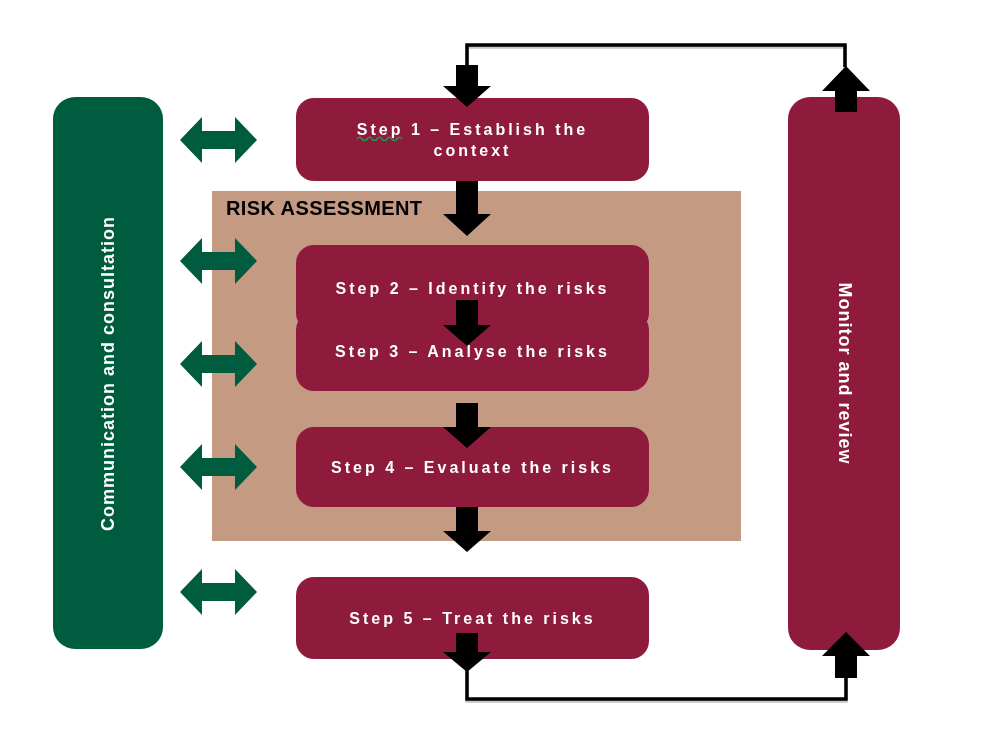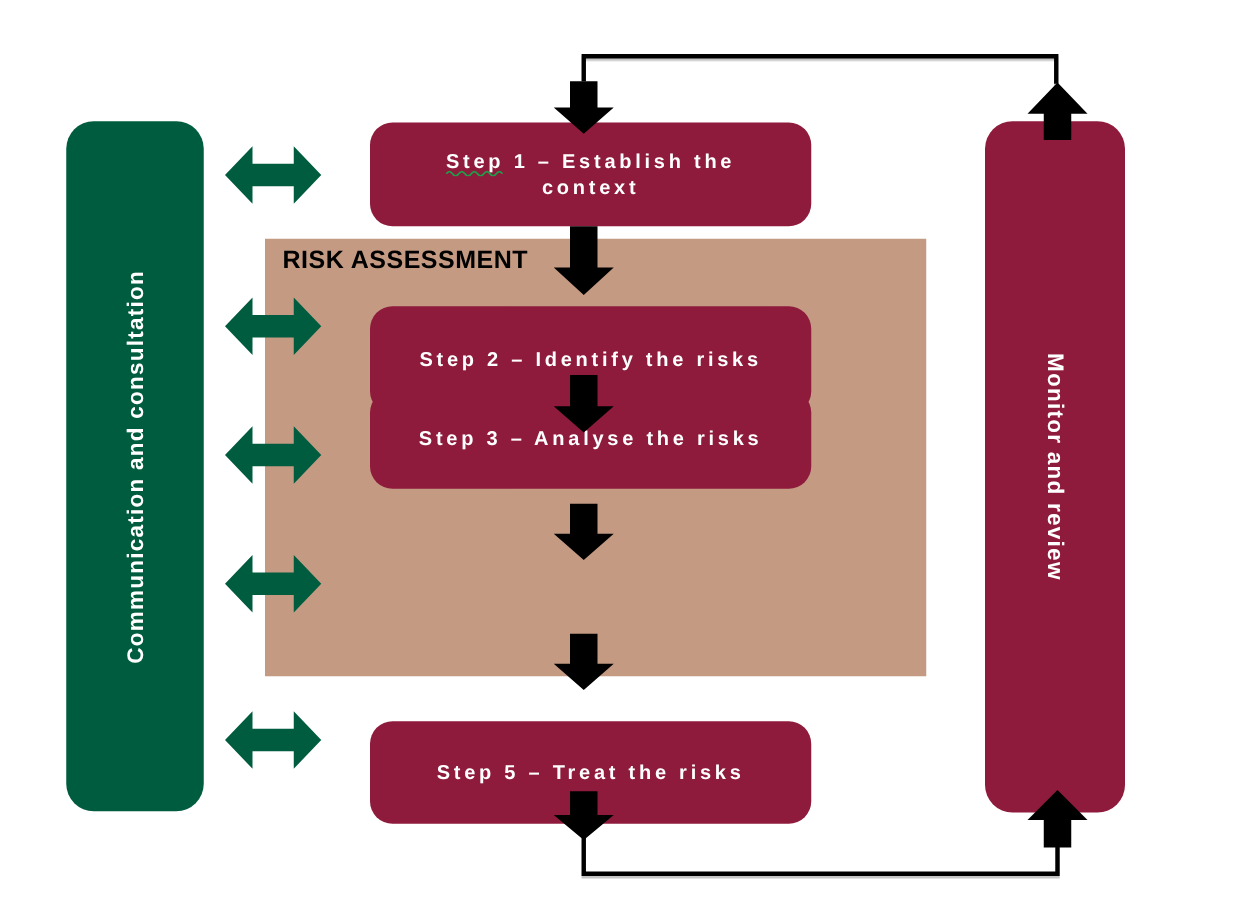--- a/index.html
+++ b/index.html
@@ -100,20 +100,23 @@
     <svg class="squiggle" viewBox="0 0 50 6">
       <path d="M1 4 Q3.5 0.5 6 4 T11 4 T16 4 T21 4 T26 4 T31 4 T36 4 T41 4 T46 4" fill="none" stroke-width="1.4" stroke="#1E9E4A"></path>
     </svg>
   </div>
   <div class="step step2">
     <span class="step-label">Step 2 – Identify the risks</span>
   </div>
   <div class="step step3">
     <span class="step-label">Step 3 – Analyse the risks</span>
   </div>
+  <div class="step step4">
+    <span class="step-label">Step 4 – Evaluate the risks</span>
+  </div>
   <div class="step step5">
     <span class="step-label">Step 5 – Treat the risks</span>
   </div>
 
   <svg class="overlay" viewBox="0 0 999 733">
 
     <g class="shadowed">
       <polyline points="467,65 467,45 845,45 845,67" fill="none" stroke-width="3.5" stroke="#000000"></polyline>
       <polyline points="467,670 467,699 846,699 846,677" fill="none" stroke-width="3.5" stroke="#000000"></polyline>
     </g>

